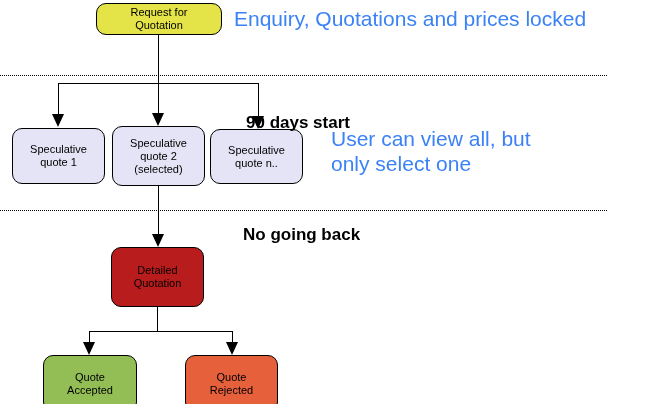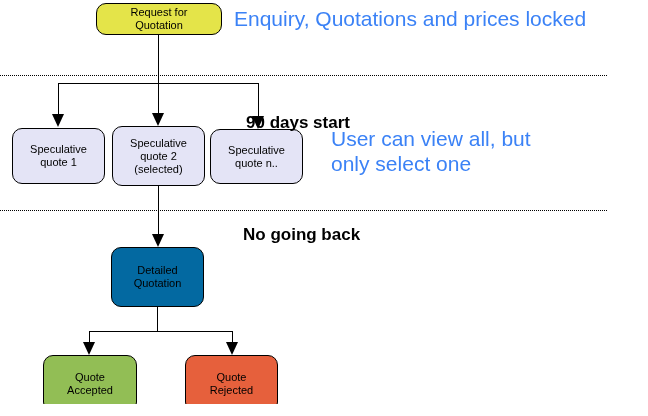--- a/index.html
+++ b/index.html
@@ -92,21 +92,21 @@
     <span>Speculative
 quote 2
 (selected)</span>
   </div>
 
   <div class="node" style="left: 210px; top: 129px; width: 93px; height: 55px; background-color: rgb(228, 228, 246);">
     <span>Speculative
 quote n..</span>
   </div>
 
-  <div class="node" style="left: 111px; top: 247px; width: 93px; height: 60px; background-color: #0369a1;">
+  <div class="node" style="left: 111px; top: 247px; width: 93px; height: 60px; background-color: #b91c1c;">
     <span>Detailed
 Quotation</span>
   </div>
 
   <div class="node" style="left: 43px; top: 355px; width: 94px; height: 57px; background-color: rgb(146, 190, 85);">
     <span>Quote
 Accepted</span>
   </div>
 
   <div class="node" style="left: 185px; top: 355px; width: 93px; height: 57px; background-color: rgb(230, 96, 60);">

